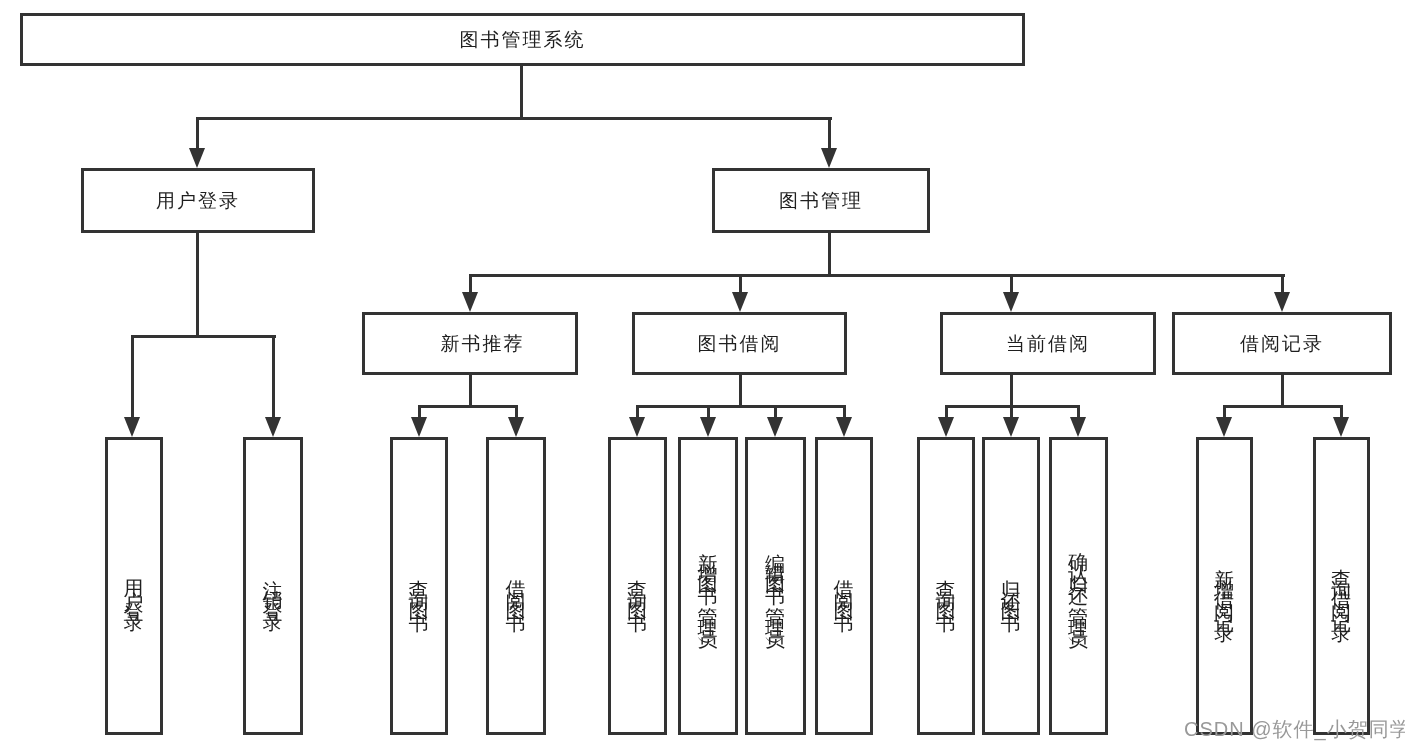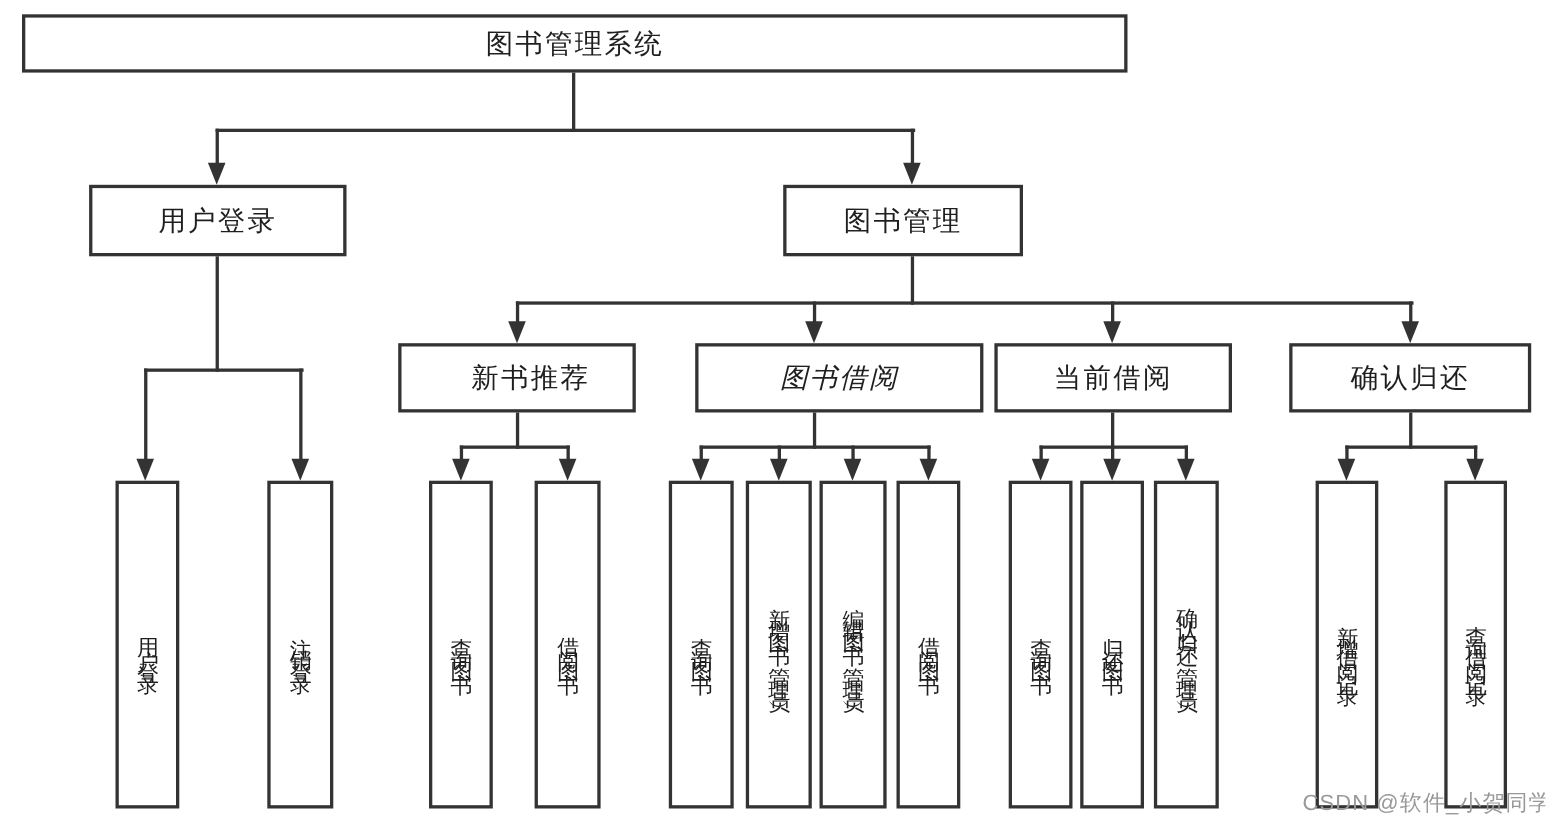--- a/index.html
+++ b/index.html
@@ -19,21 +19,21 @@
     position:absolute;
     box-sizing:border-box;
     border:3px solid var(--line);
     background:#ffffff;
     display:flex;
     align-items:center;
     justify-content:center;
     color:var(--text);
   }
   .hlabel{
-    font-size:25px;
+    font-size:19px;
     letter-spacing:2px;
     white-space:nowrap;
   }
   .leaf{
     writing-mode:vertical-rl;
     text-orientation:mixed;
     font-size:20px;
     letter-spacing:11px;
     line-height:1;
   }
@@ -86,23 +86,23 @@
   <div class="v" style="left:469px;top:274px;height:20px;"></div>
   <div class="ar" style="left:462px;top:292px;"></div>
   <div class="v" style="left:739px;top:274px;height:20px;"></div>
   <div class="ar" style="left:732px;top:292px;"></div>
   <div class="v" style="left:1010px;top:274px;height:20px;"></div>
   <div class="ar" style="left:1003px;top:292px;"></div>
   <div class="v" style="left:1281px;top:274px;height:20px;"></div>
   <div class="ar" style="left:1274px;top:292px;"></div>
 
   <div class="box hlabel" style="left:362px;top:312px;width:216px;height:63px;padding-left:25px;">新书推荐</div>
-  <div class="box hlabel" style="left:632px;top:312px;width:262px;height:63px;font-style:italic;">图书借阅</div>
-  <div class="box hlabel" style="left:904px;top:312px;width:216px;height:63px;">当前借阅</div>
-  <div class="box hlabel" style="left:1172px;top:312px;width:220px;height:63px;">确认归还</div>
+  <div class="box hlabel" style="left:632px;top:312px;width:215px;height:63px;">图书借阅</div>
+  <div class="box hlabel" style="left:940px;top:312px;width:216px;height:63px;">当前借阅</div>
+  <div class="box hlabel" style="left:1172px;top:312px;width:220px;height:63px;">借阅记录</div>
 
   <div class="v" style="left:469px;top:375px;height:33px;"></div>
   <div class="h" style="left:418px;top:405px;width:100px;"></div>
   <div class="v" style="left:418px;top:405px;height:15px;"></div>
   <div class="ar" style="left:411px;top:417px;"></div>
   <div class="v" style="left:515px;top:405px;height:15px;"></div>
   <div class="ar" style="left:508px;top:417px;"></div>
 
   <div class="v" style="left:739px;top:375px;height:33px;"></div>
   <div class="h" style="left:636px;top:405px;width:210px;"></div>

